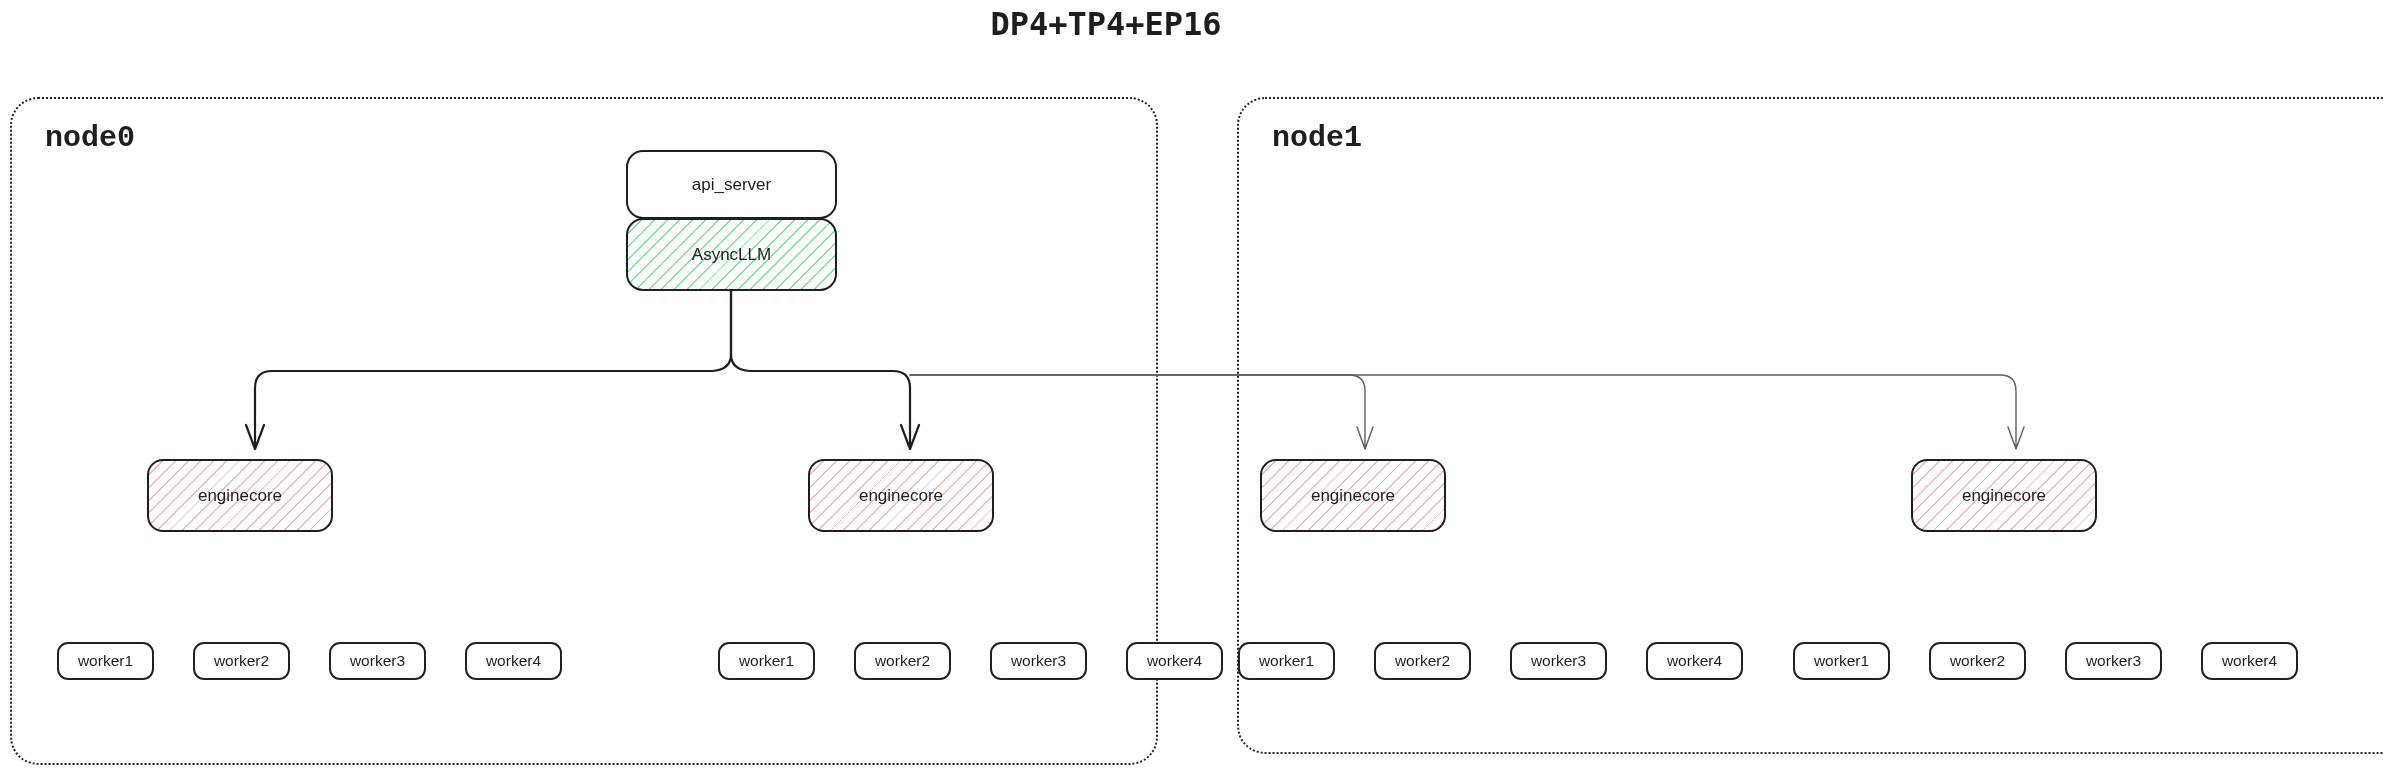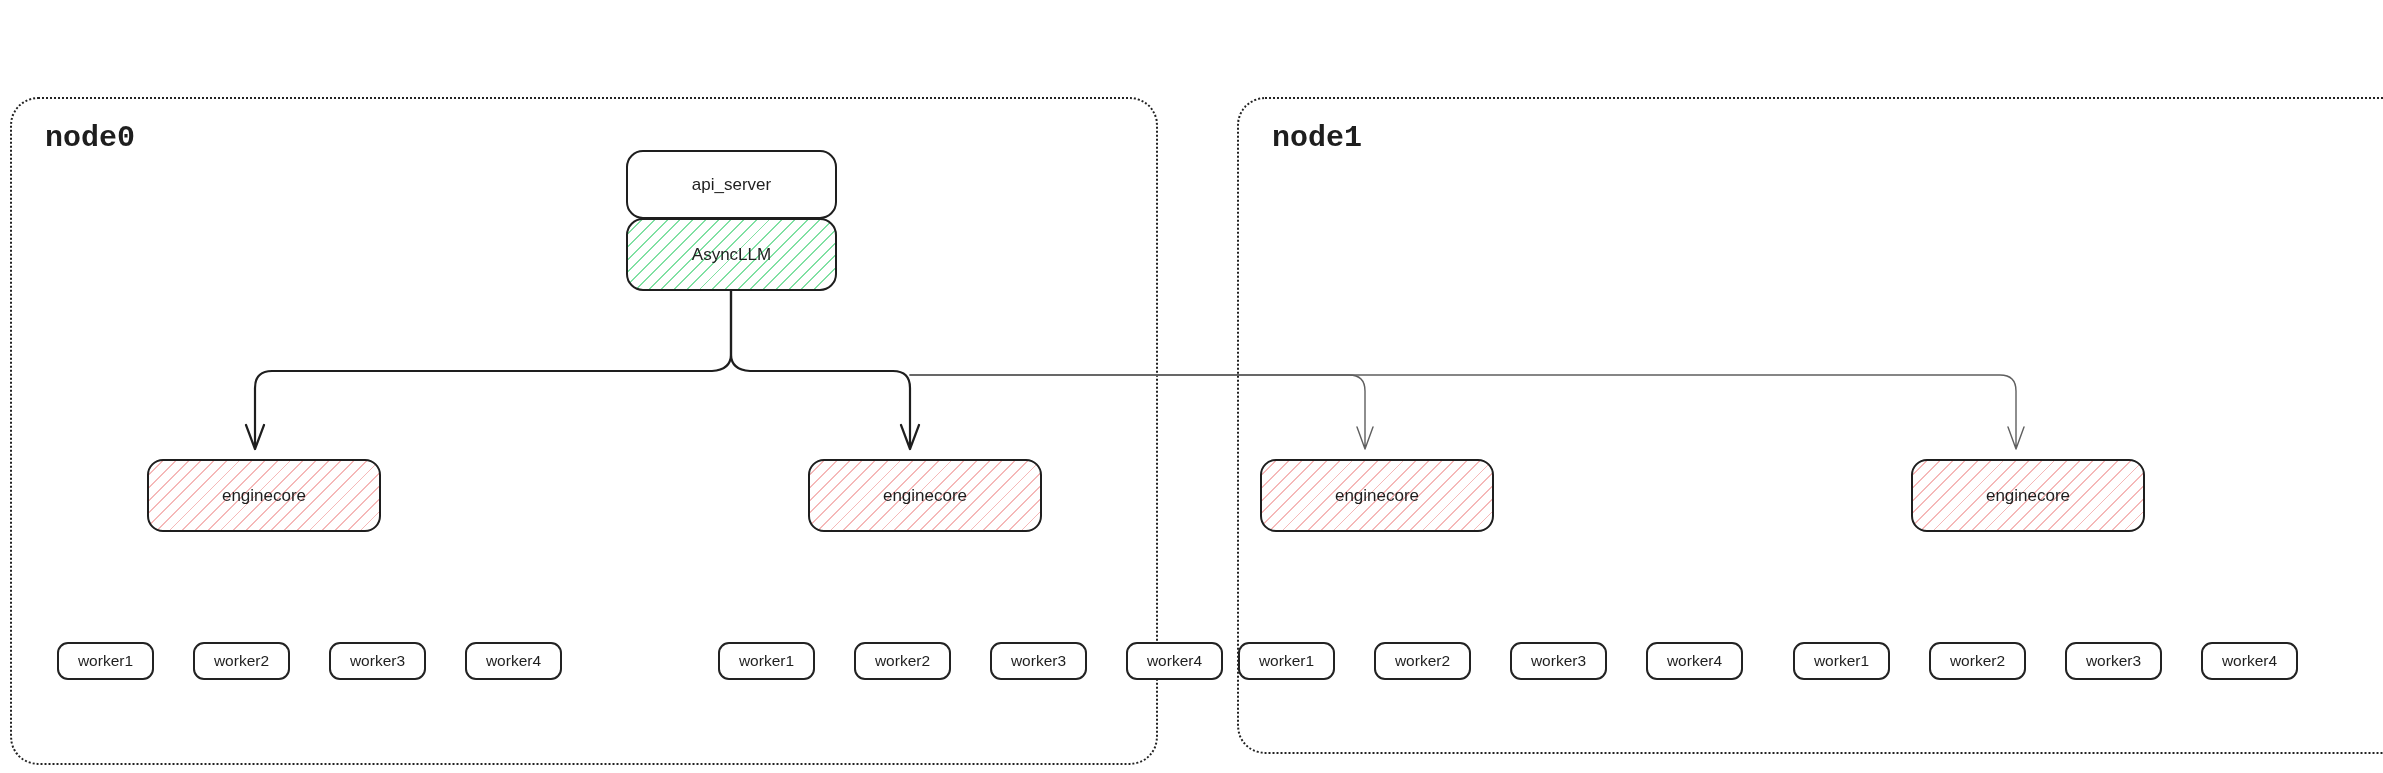--- a/index.html
+++ b/index.html
@@ -14,39 +14,40 @@
   .node1{left:1237px;top:97px;width:1180px;height:657px;}
   .node-label{position:absolute;left:33px;top:22px;
               font-family:Liberation Mono, monospace;font-size:30px;font-weight:600;color:#1e1e1e;}
 
   svg.connectors{position:absolute;left:0;top:0;width:2383px;height:773px;pointer-events:none;}
 
   .box{position:absolute;box-sizing:border-box;border:2.2px solid #1e1e1e;background:#ffffff;
        display:flex;align-items:center;justify-content:center;font-size:17px;color:#1e1e1e;}
   .api{left:626px;top:150px;width:211px;height:69px;border-radius:17px;}
   .asyncllm{left:626px;top:218px;width:211px;height:73px;border-radius:17px;}
-  .engine{width:234px;height:73px;border-radius:16px;top:459px;}
+  .engine{width:186px;height:73px;border-radius:16px;top:459px;}
   .e1{left:147px;} .e2{left:808px;} .e3{left:1260px;} .e4{left:1911px;}
 
   .hatch-green{background-color:#ffffff;
     background-image:repeating-linear-gradient(135deg,var(--green_hatch,#7fe0a2) 0 1.4px,transparent 1.4px 9px);}
   .hatch-red{background-color:#ffffff;
     background-image:repeating-linear-gradient(135deg,var(--red_hatch,#f5b8b8) 0 1.3px,transparent 1.3px 9px);}
 
   .workers{position:absolute;top:642px;display:flex;gap:19px;}
   .g1{left:37px;} .g2{left:698px;} .g3{left:1218px;} .g4{left:1773px;}
   .worker{box-sizing:border-box;width:97px;height:38px;border:2.2px solid #222222;border-radius:11px;
           background:#ffffff;display:flex;align-items:center;justify-content:center;
           font-size:15.5px;color:#1e1e1e;margin-left:20px;}
 </style>
 </head>
 <body>
 
 <div class="canvas">
 
+  <div class="title">DP4+TP4+EP16</div>
 
   <div class="node node0">
     <div class="node-label">node0</div>
   </div>
   <div class="node node1">
     <div class="node-label">node1</div>
   </div>
 
   <svg class="connectors" viewBox="0 0 2383 773" fill="none" stroke-linecap="round" stroke-linejoin="round">
     <path stroke="#1e1e1e" stroke-width="2.2" d="M 731 291 L 731 354 Q 731 370 712 371 L 272 371 Q 255 371 255 388 L 255 447 M 246 425 L 255 449 L 264 425"></path>

